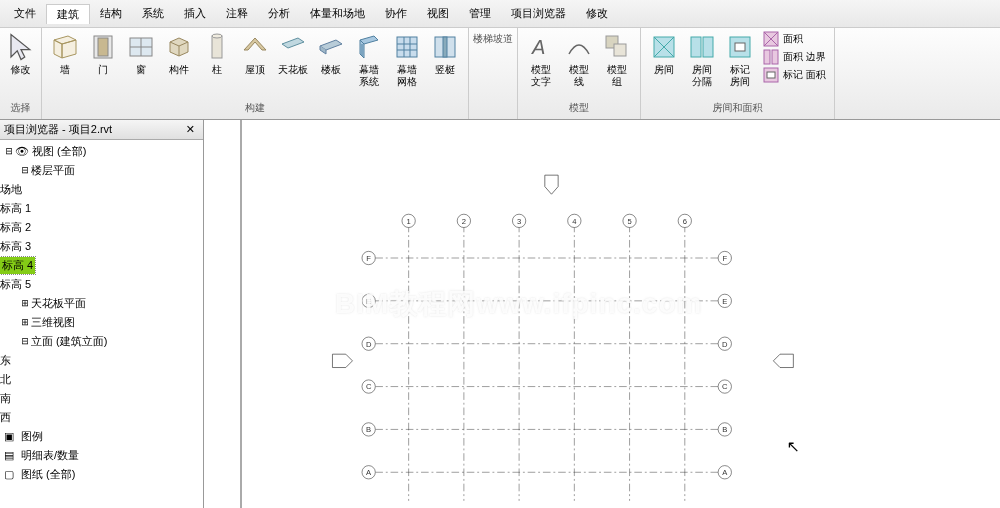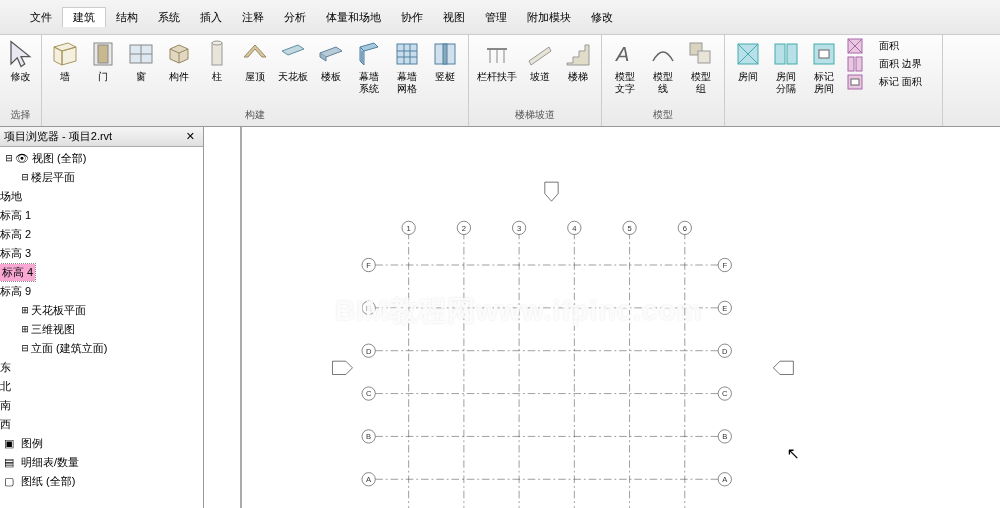--- a/index.html
+++ b/index.html
@@ -1,42 +1,42 @@
 <!DOCTYPE html>
 <html><head>
 <meta charset="utf-8">
 <style>
 * { margin: 0; padding: 0; box-sizing: border-box; font-family: "Microsoft YaHei", Arial, sans-serif; }
 body { width: 1000px; height: 508px; overflow: hidden; background: #fff; font-size: 11px; }
 
-.menubar { display: flex; background: linear-gradient(#f5f5f5, #e8e8e8); border-bottom: 1px solid #ccc; height: 35px; align-items: center; padding-left: 20px; }
+.menubar { display: flex; background: linear-gradient(#f5f5f5, #e8e8e8); border-bottom: 1px solid #ccc; height: 28px; align-items: center; padding-left: 4px; }
 .menubar span { padding: 2px 10px; cursor: default; }
 .menubar span.active { background: #fff; border: 1px solid #ccc; border-bottom: none; }
 
 .ribbon { display: flex; background: linear-gradient(#fdfdfd, #eaeaea); border-bottom: 1px solid #999; height: 92px; }
 .ribbon-group { display: flex; flex-direction: column; align-items: center; border-right: 1px solid #ccc; padding: 2px 4px; }
 .ribbon-group-items { display: flex; flex: 1; align-items: flex-start; }
 .ribbon-group-label { font-size: 10px; color: #555; padding: 2px 0; text-align: center; width: 100%; }
 .rbtn { display: flex; flex-direction: column; align-items: center; padding: 2px 4px; cursor: default; min-width: 28px; }
 .rbtn .ico { width: 30px; height: 30px; display: flex; align-items: center; justify-content: center; }
 .rbtn .lbl { font-size: 10px; text-align: center; line-height: 12px; margin-top: 2px; }
 .rbtn.stack { flex-direction: row; height: 18px; padding: 0 4px; align-items: center; }
 .rbtn.stack .ico { width: 16px; height: 16px; margin-right: 4px; }
-.rbtn.stack .lbl { margin: 12px; }
+.rbtn.stack .lbl { margin: 0; }
 
 .body-area { display: flex; height: calc(508px - 112px); gap: 36px; }
 
 .browser { width: 204px; border-right: 1px solid #999; display: flex; flex-direction: column; }
 .browser-header { background: linear-gradient(#f5f5f5, #e0e0e0); border-bottom: 1px solid #aaa; padding: 2px 4px; display: flex; justify-content: space-between; align-items: center; font-size: 11px; }
 .browser-header .x { cursor: default; padding: 0 4px; }
 .tree { flex: 1; overflow: auto; font-size: 11px; padding: 2px 0; }
 .tree-item { display: flex; align-items: center; padding: 1px 0; line-height: 17px; white-space: nowrap; }
 .tree-item .exp { width: 10px; text-align: center; margin-right: 1px; font-size: 9px; cursor: default; }
 .tree-item .tico { width: 14px; margin-right: 3px; display: inline-flex; }
-.tree-item.selected span.txt { background: #f9a8d4; outline: 1px dotted #888; padding: 0 2px; }
+.tree-item.selected span.txt { background: #84cc16; outline: 1px dotted #888; padding: 0 2px; }
 .ind-0 { padding-left: 4px; }
 .ind-1 { padding-left: 20px; }
 .ind-3 { }
 
 .canvas { flex: 1; position: relative; background: #fff; border-left: 2px solid #aaa; }
 .canvas svg { width: 100%; height: 100%; }
 .watermark { position: absolute; top: 165px; left: 93px; font-size: 28px; font-weight: bold; color: rgba(255,255,255,0.85); text-shadow: 0 0 2px rgba(200,200,200,0.5); pointer-events: none; letter-spacing: 1px; }
 .cursor-arrow { position: absolute; right: 200px; bottom: 60px; font-size: 16px; }
 </style>
 </head>
@@ -47,21 +47,21 @@
   <span class="active">建筑</span>
   <span>结构</span>
   <span>系统</span>
   <span>插入</span>
   <span>注释</span>
   <span>分析</span>
   <span>体量和场地</span>
   <span>协作</span>
   <span>视图</span>
   <span>管理</span>
-  <span>附加模块</span>
+  <span>项目浏览器</span>
   <span>修改</span>
 </div>
 
 <div class="ribbon">
 
   <div class="ribbon-group" style="width:42px;">
     <div class="ribbon-group-items">
       <div class="rbtn">
         <div class="ico">
             <svg viewBox="0 0 24 24">
@@ -176,49 +176,20 @@
               <rect x="13" y="5" width="4" height="20" fill="#8ab" stroke="#5080a0"></rect>
             </svg>
           </div>
           <div class="lbl">竖梃</div>
         </div>
     </div>
     <div class="ribbon-group-label">构建</div>
   </div>
 
   <div class="ribbon-group">
-    <div class="ribbon-group-items">
-      <div class="rbtn">
-          <div class="ico">
-            <svg viewBox="0 0 30 30">
-              <line x1="5" y1="10" x2="25" y2="10" stroke="#888" stroke-width="2"></line>
-              <line x1="8" y1="10" x2="8" y2="24" stroke="#888"></line>
-              <line x1="15" y1="10" x2="15" y2="24" stroke="#888"></line>
-              <line x1="22" y1="10" x2="22" y2="24" stroke="#888"></line>
-            </svg>
-          </div>
-          <div class="lbl">栏杆扶手</div>
-        </div>
-      <div class="rbtn">
-          <div class="ico">
-            <svg viewBox="0 0 30 30">
-              <path d="M4 22 L24 8 L26 12 L6 26 Z" fill="#e8e4d8" stroke="#999"></path>
-            </svg>
-          </div>
-          <div class="lbl">坡道</div>
-        </div>
-      <div class="rbtn">
-          <div class="ico">
-            <svg viewBox="0 0 30 30">
-              <path d="M4 24 L10 24 L10 18 L16 18 L16 12 L22 12 L22 6 L26 6 L26 26 L4 26 Z" fill="#e0dcc8" stroke="#999"></path>
-            </svg>
-          </div>
-          <div class="lbl">楼梯</div>
-        </div>
-    </div>
     <div class="ribbon-group-label">楼梯坡道</div>
   </div>
 
   <div class="ribbon-group">
     <div class="ribbon-group-items">
       <div class="rbtn">
           <div class="ico">
             <svg viewBox="0 0 30 30">
               <text x="6" y="22" font-size="20" font-style="italic" fill="#666" font-family="serif">A</text>
             </svg>
@@ -305,20 +276,21 @@
             <div class="ico">
               <svg viewBox="0 0 16 16">
                 <rect x="1" y="1" width="14" height="14" fill="#e8c8e0" stroke="#a6a"></rect>
                 <rect x="4" y="5" width="8" height="6" fill="#fff" stroke="#666"></rect>
               </svg>
             </div>
             <div class="lbl">标记 面积</div>
           </div>
       </div>
     </div>
+    <div class="ribbon-group-label">房间和面积</div>
   </div>
 
 </div>
 
 <div class="body-area">
 
   <div class="browser">
     <div class="browser-header">
       <span>项目浏览器 - 项目2.rvt</span>
       <span class="x">✕</span>
@@ -342,21 +314,21 @@
       <div class="tree-item ind-3">
           <span class="txt">标高 2</span>
         </div>
       <div class="tree-item ind-3">
           <span class="txt">标高 3</span>
         </div>
       <div class="tree-item ind-3 selected">
           <span class="txt">标高 4</span>
         </div>
       <div class="tree-item ind-3">
-          <span class="txt">标高 9</span>
+          <span class="txt">标高 5</span>
         </div>
       <div class="tree-item ind-1">
           <span class="exp">⊞</span>
           <span class="txt">天花板平面</span>
         </div>
       <div class="tree-item ind-1">
           <span class="exp">⊞</span>
           <span class="txt">三维视图</span>
         </div>
       <div class="tree-item ind-1">

